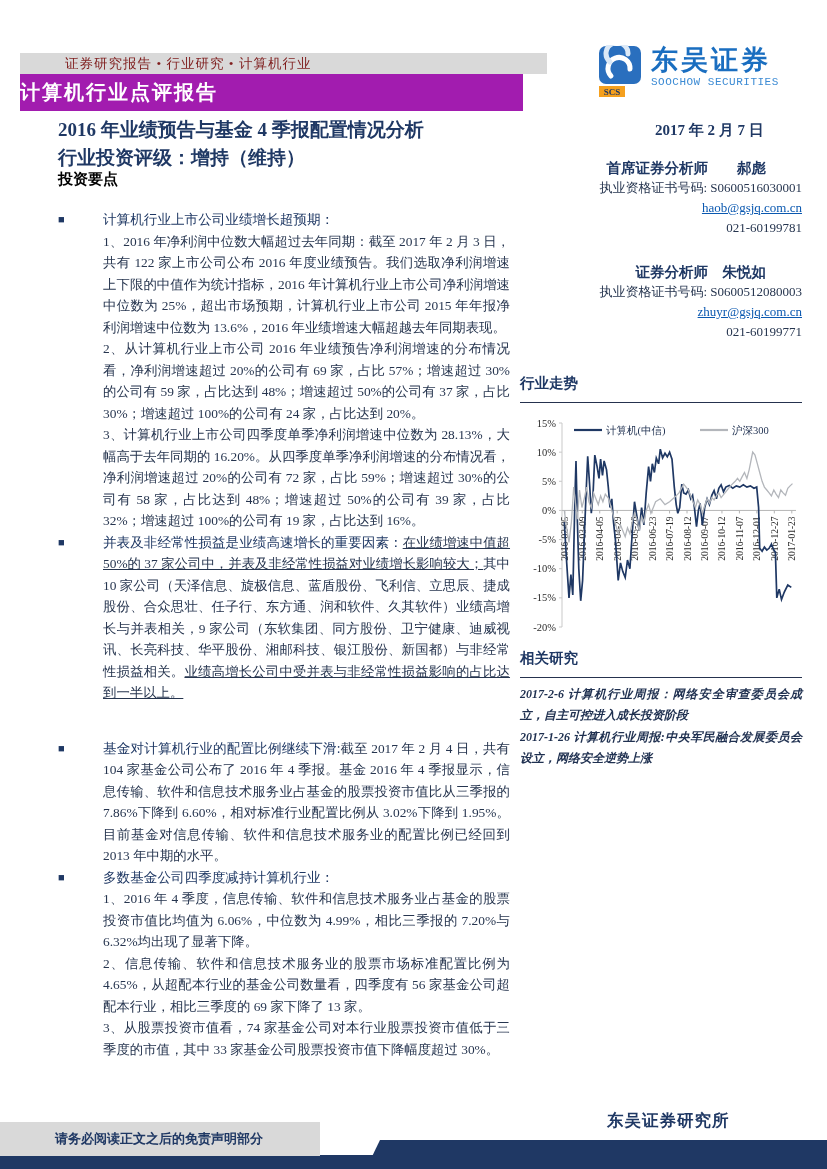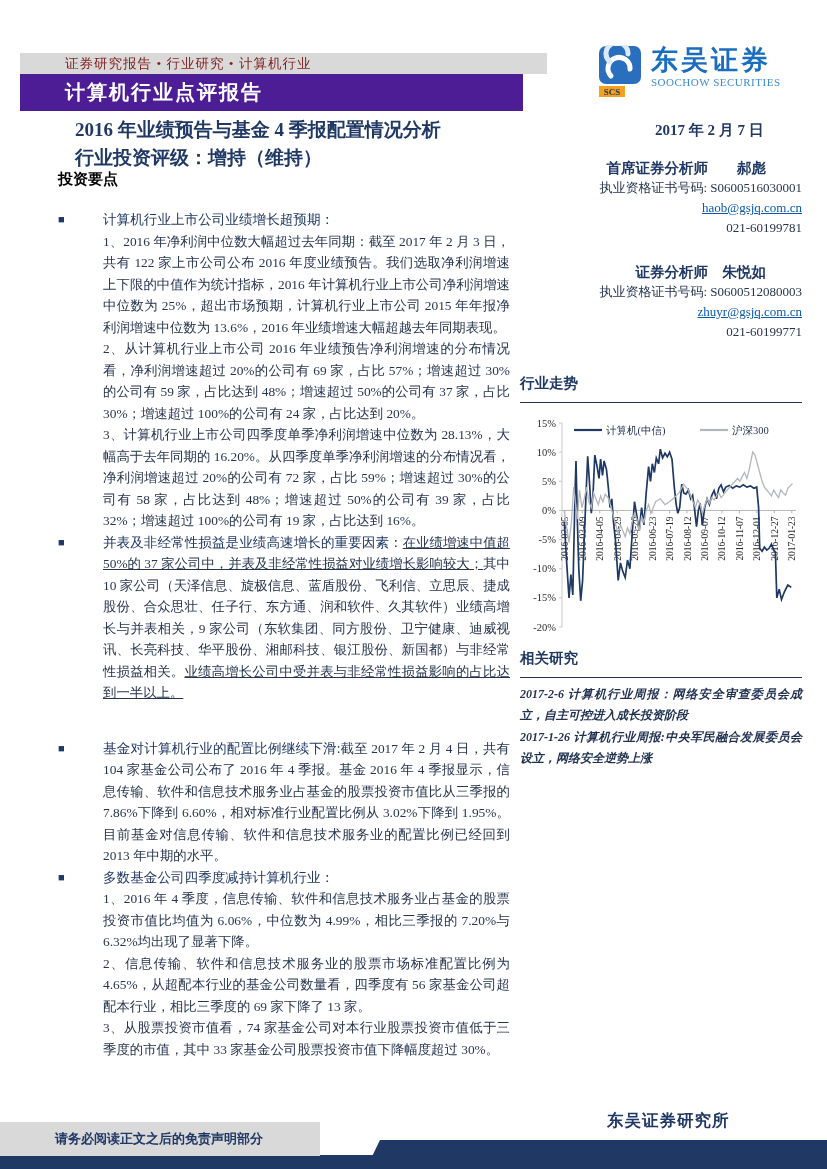--- a/index.html
+++ b/index.html
@@ -1,33 +1,33 @@
 <!DOCTYPE html>
 <html><head>
 <meta charset="utf-8">
 <style>
   html,body{margin:0;padding:0;background:#ffffff;}
   .page{position:relative;width:827px;height:1169px;background:#fff;overflow:hidden;
         font-family:"Liberation Serif","DejaVu Serif",serif;color:#23324f;}
   
   .topbar-gray{position:absolute;left:20px;top:53px;width:527px;height:21px;background:#d9d9d9;
       color:#7f1d1d;font-size:13.5px;line-height:21px;padding-left:45px;box-sizing:border-box;letter-spacing:1px;}
-  .topbar-navy{position:absolute;left:20px;top:74px;width:503px;height:37px;background:#4c1d95;
-      color:#ffffff;font-size:20px;line-height:37px;padding-left:45px;box-sizing:border-box;
+  .topbar-navy{position:absolute;left:20px;top:74px;width:503px;height:37px;background:#a21caf;
+      color:#ffffff;font-size:20px;line-height:37px;box-sizing:border-box;
       font-weight:bold;letter-spacing:2px;}
   
   .logo{position:absolute;left:597px;top:45px;display:flex;align-items:flex-start;}
   .logo-text{margin-left:8px;}
   .logo-cn{color:#1a6ec0;font-size:27px;font-weight:bold;letter-spacing:3px;line-height:30px;
       font-family:"Liberation Sans",sans-serif;}
   .logo-en{color:#3c8bd4;font-size:11px;letter-spacing:0.5px;line-height:14px;
-      font-family:Liberation Serif, serif;}
+      font-family:Liberation Mono, monospace;}
   
   .title-block{position:absolute;left:58px;top:116px;width:470px;color:#1f3864;font-weight:bold;
-      font-size:19px;line-height:28px;margin-left:17px;}
+      font-size:19px;line-height:28px;}
   .report-date{position:absolute;left:655px;top:121px;color:#1f3864;font-weight:bold;font-size:15px;}
   
   .left-col{position:absolute;left:58px;top:170px;width:452px;}
   .kp-heading{color:#000000;font-weight:bold;font-size:15px;margin-bottom:20px;}
   .bullet{display:flex;margin-top:0px;}
   .bullet .sq{width:45px;flex:0 0 45px;color:#1f3864;font-size:11px;line-height:21.5px;}
   .bullet .bt{flex:1;}
   .b-title{color:#1f3864;font-weight:normal;font-size:13.6px;line-height:21.5px;}
   .b-para{font-size:13.4px;line-height:21.5px;text-align:justify;margin:0;color:#26354f;}
   .u{text-decoration:underline;}

